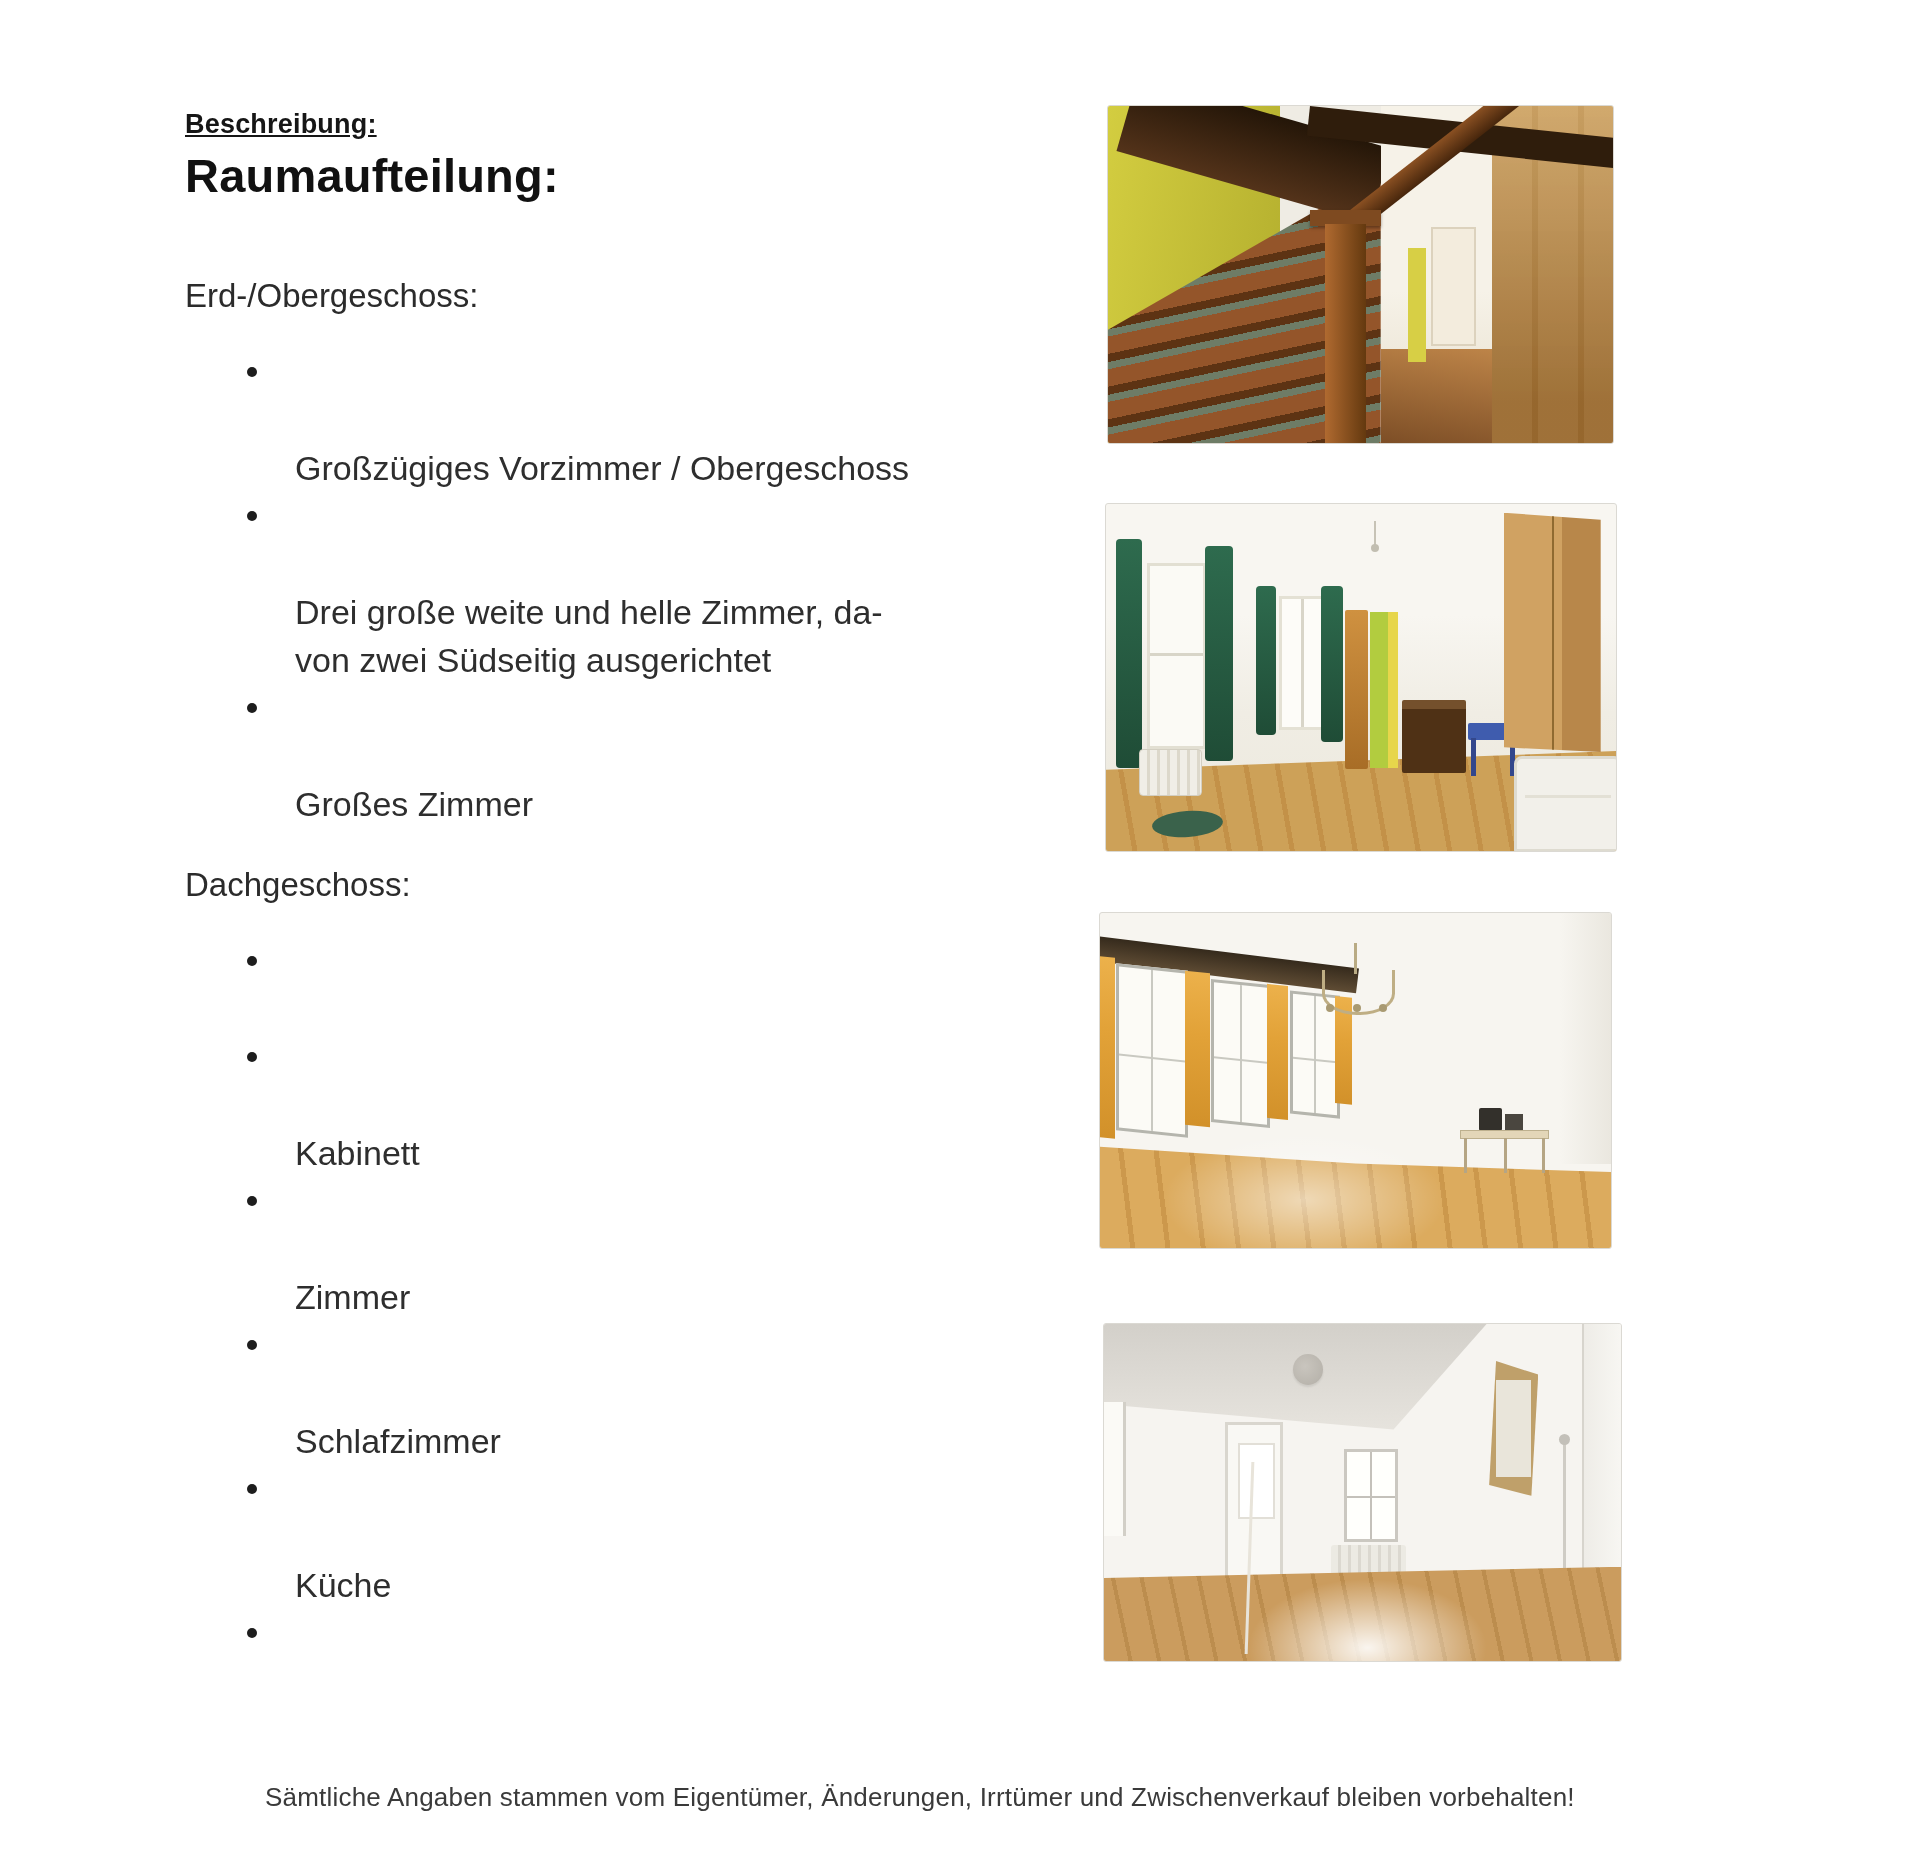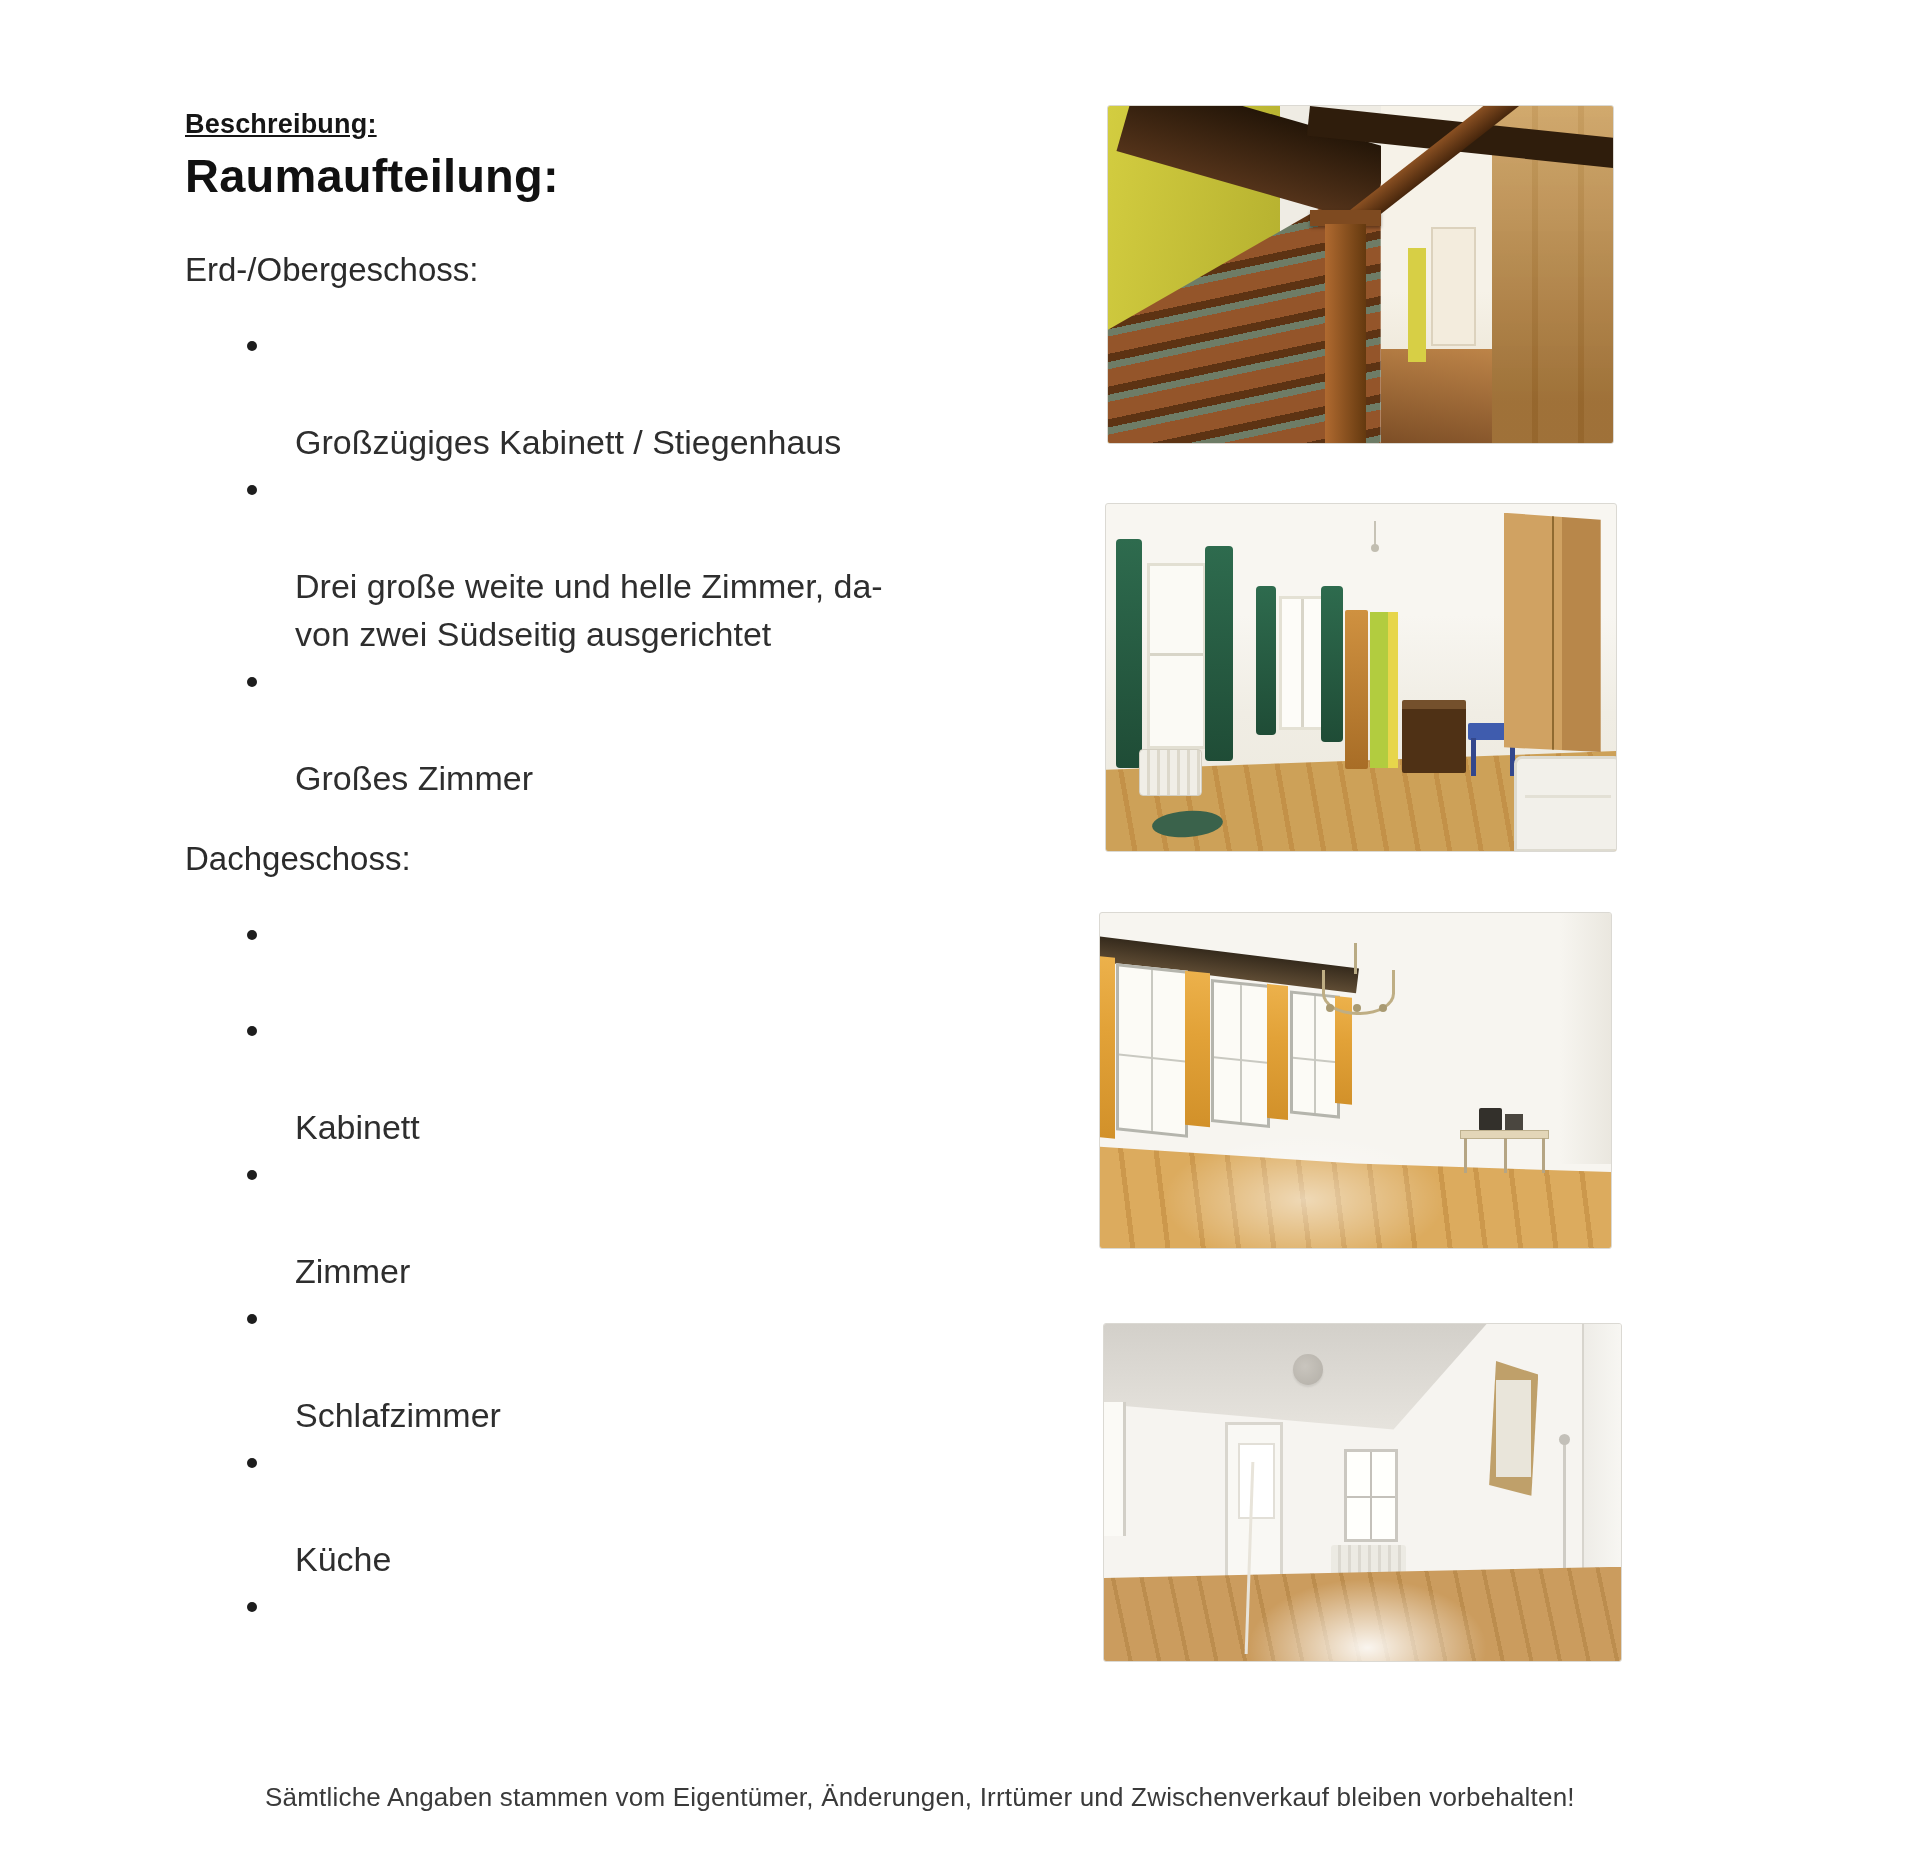--- a/index.html
+++ b/index.html
@@ -12,21 +12,21 @@
   .text-col { position:absolute; left:185px; top:108px; width:960px; }
   .doc-label {
     font-size:27px; font-weight:bold; text-decoration:underline;
     color:#161616; line-height:1.2; letter-spacing:.2px;
   }
   .doc-title {
     margin:9px 0 0 0; font-size:47px; font-weight:bold; color:#111;
     line-height:1.15; letter-spacing:.2px;
   }
   .sec-heading {
-    margin:46px 0 0 0; font-size:33px; font-weight:normal; color:#2b2b2b;
+    margin:72px 0 0 0; font-size:33px; font-weight:normal; color:#2b2b2b;
     line-height:1.3;
   }
   .sec-heading.mt2 { margin-top:36px; }
   .blist { list-style:none; margin:30px 0 0 0; padding:0; }
   .blist li {
     position:relative; padding-left:110px; font-size:34px; line-height:48px;
     color:#2e2e2e; white-space:pre-line;
   }
   .dot {
     position:absolute; left:62px; top:19px; width:10px; height:10px;
@@ -212,21 +212,21 @@
 
   <div class="text-col">
     <div class="doc-label">Beschreibung:</div>
     <h1 class="doc-title">Raumaufteilung:</h1>
 
     <h2 class="sec-heading">Erd-/Obergeschoss:</h2>
     <ul class="blist">
 
         <li>
           <span class="dot"></span>
-          <span>Großzügiges Kabinett / Stiegenhaus</span>
+          <span>Großzügiges Vorzimmer / Obergeschoss</span>
         </li>
 
         <li>
           <span class="dot"></span>
           <span>Drei große weite und helle Zimmer, da-
 von zwei Südseitig ausgerichtet</span>
         </li>
 
 
         <li>

